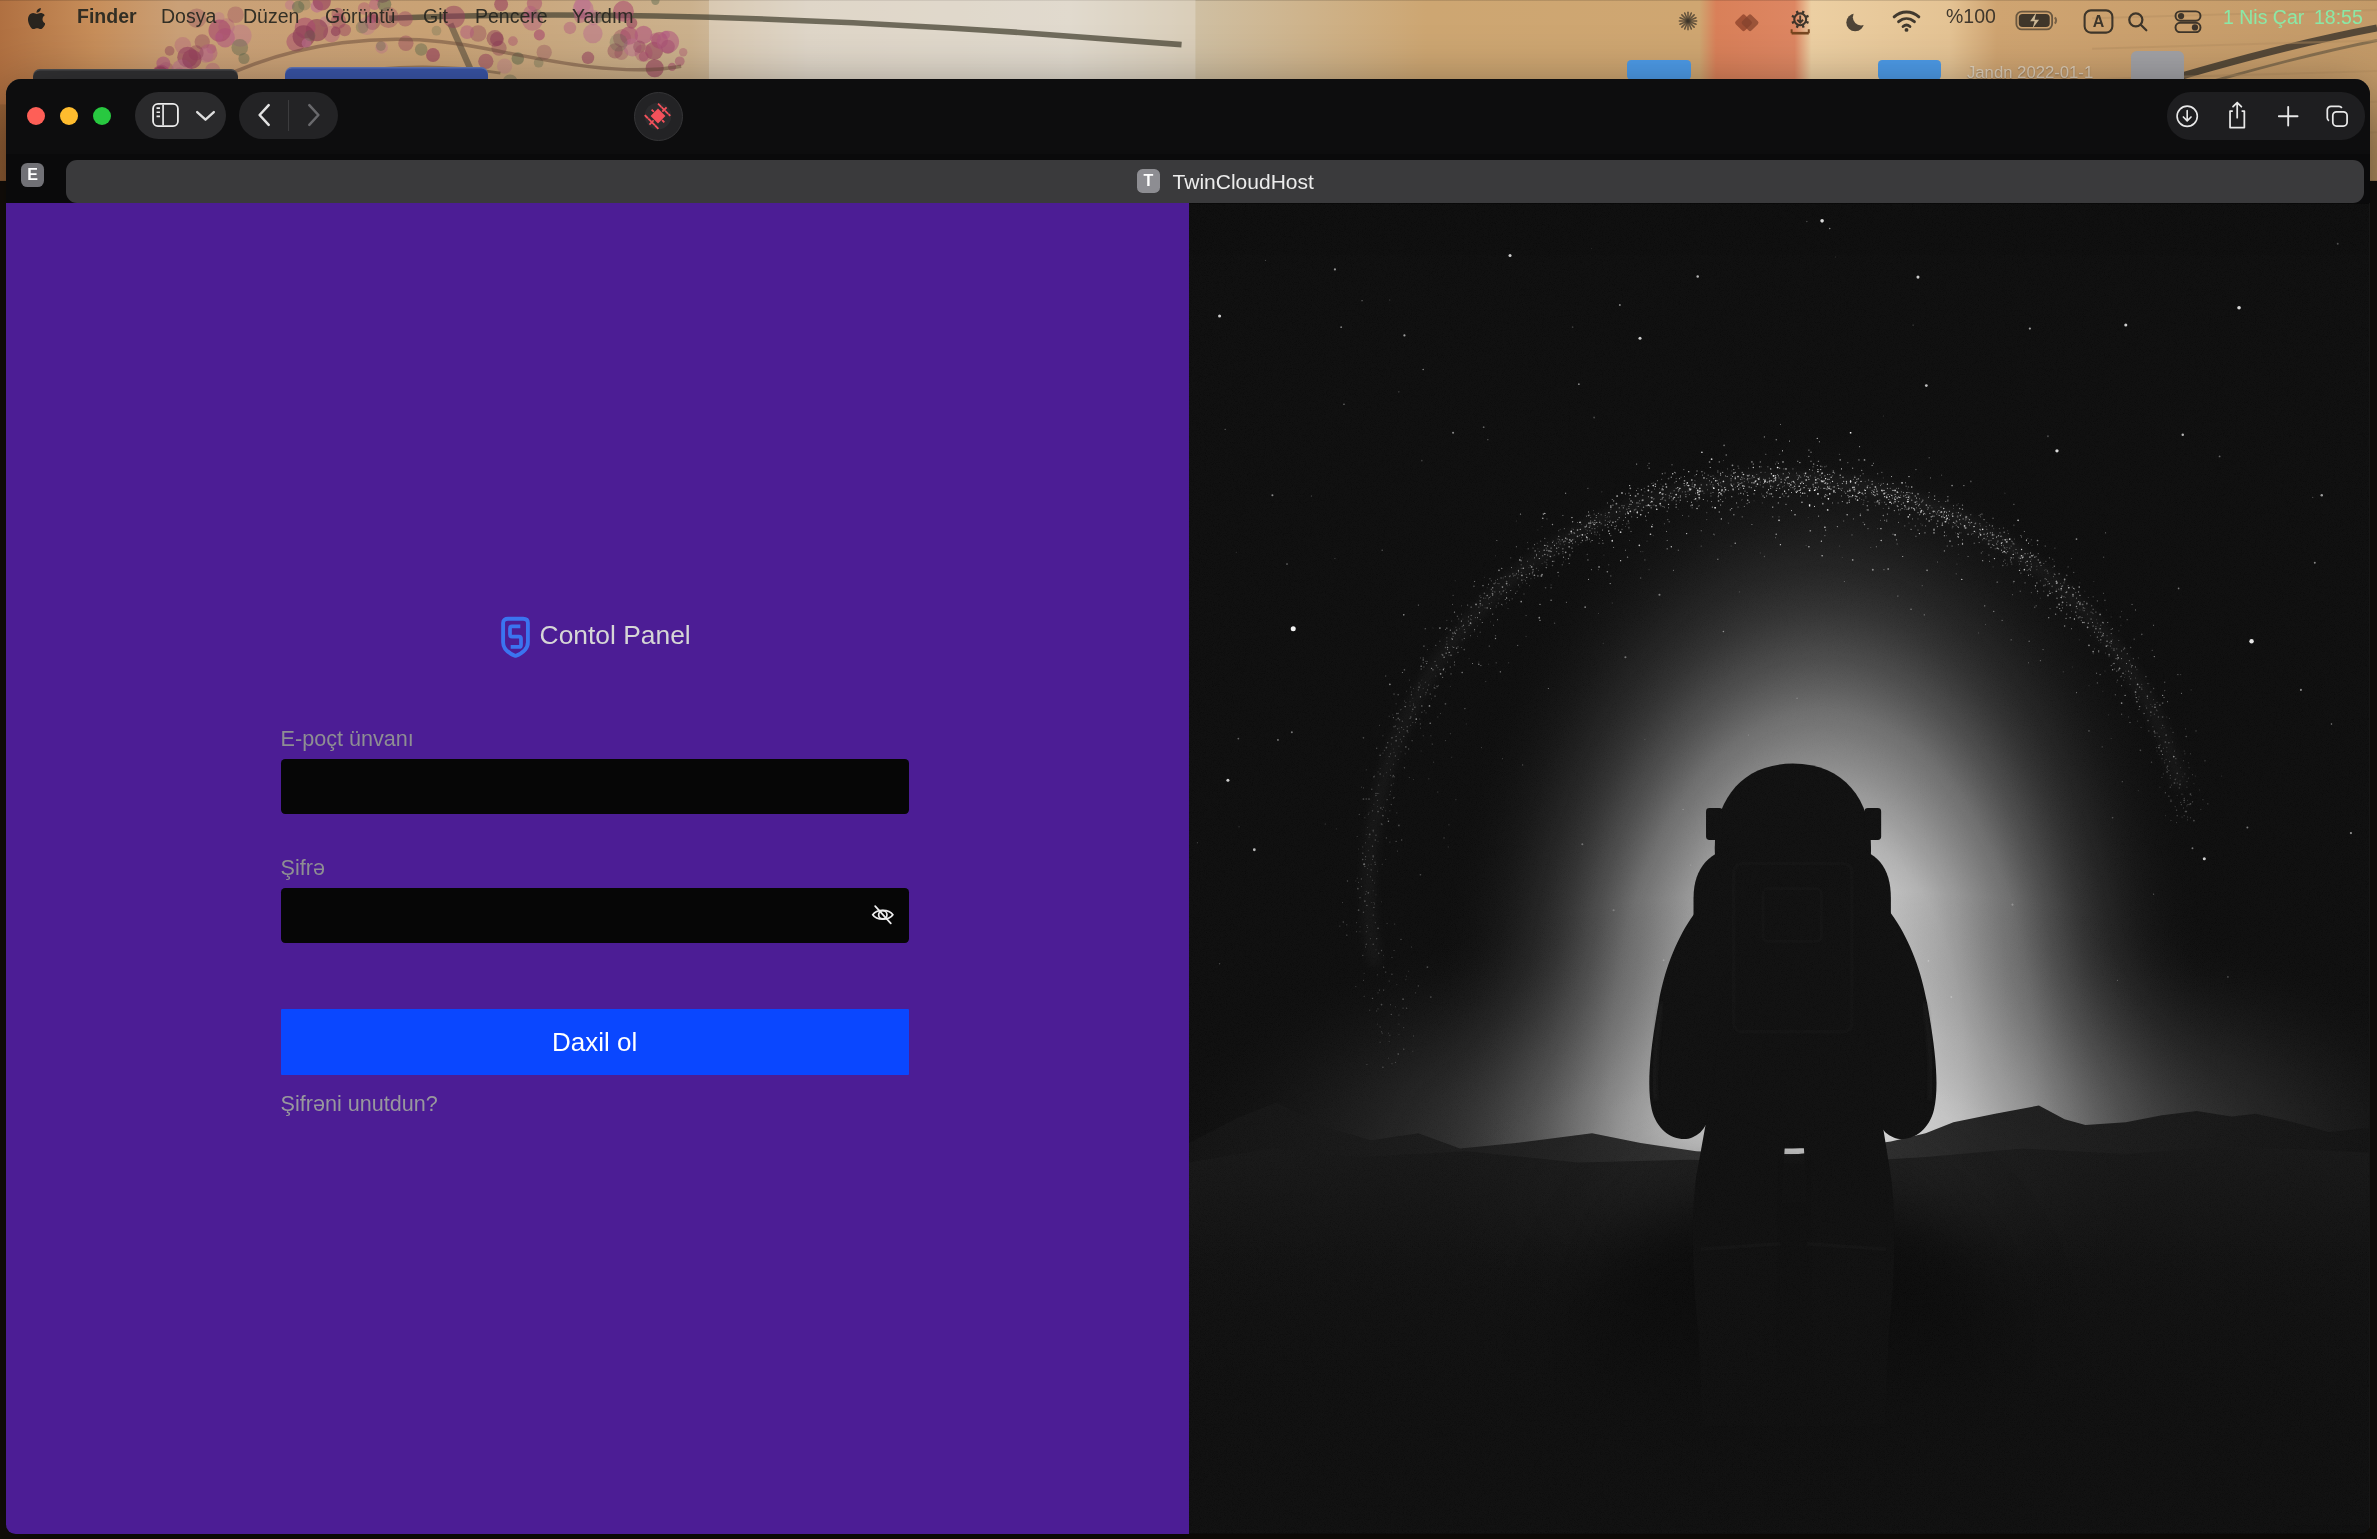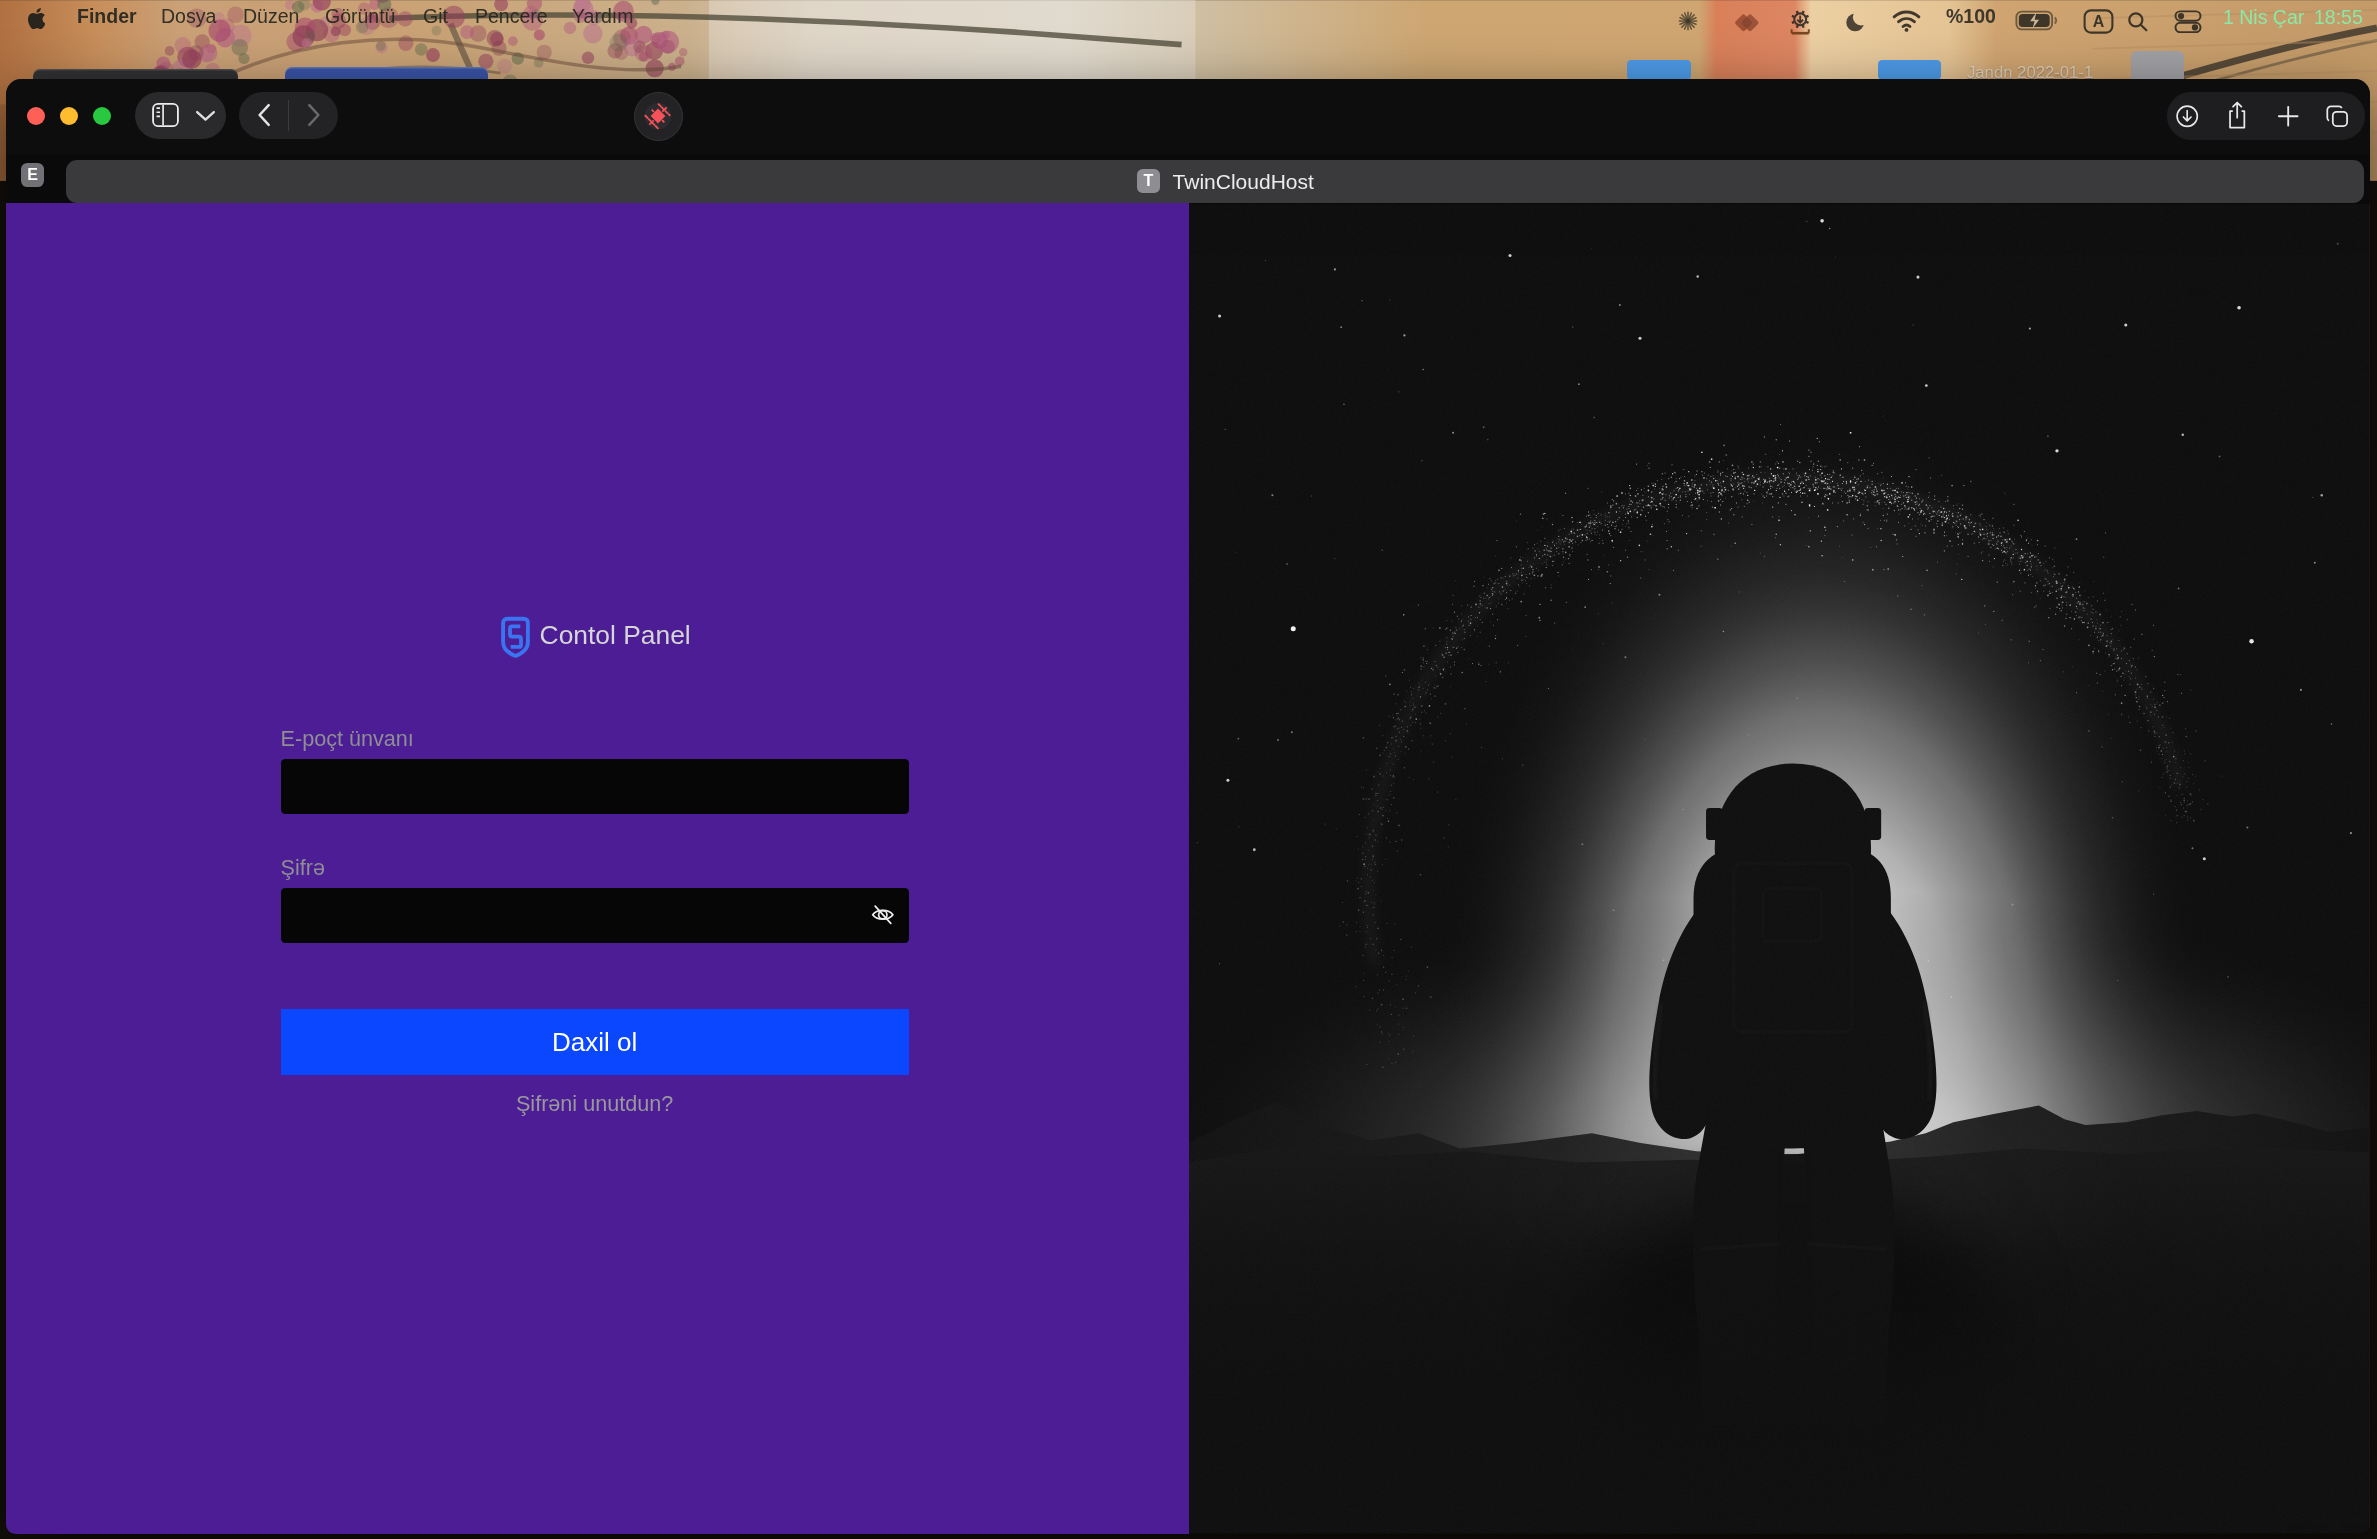--- a/index.html
+++ b/index.html
@@ -31,21 +31,21 @@
 
 #content{left:0;top:124px;width:2364px;height:1331px}
 #login{left:0;top:0;width:1183px;height:1331px;background:#4c1d95}
 #hero{left:1183px;top:0;width:1180px;height:1331px;background:#050505}
 
 #logo{left:494px;top:413px;width:417px;height:42px}
 #logotext{position:absolute;left:40px;top:4.2px;font-size:26.4px;color:#d6d6d6;letter-spacing:0px}
 .lbl{position:absolute;left:275px;font-size:21.6px;color:#8e8e93}
 .inp{position:absolute;left:275px;width:628px;height:55px;background:#060606;border-radius:4.2px}
 #loginbtn{position:absolute;left:275px;top:806px;width:628px;height:66px;background:#0a47ff;border-radius:1px;color:#fff;font-size:26px;text-align:center;line-height:66px}
-#forgot{position:absolute;left:275px;top:888px;width:628px;text-align:center;font-size:21.6px;color:#98989d}
+#forgot{position:absolute;left:275px;top:888px;width:628px;font-size:21.6px;color:#98989d}
 svg{display:block}
 </style></head>
 <body>
 <div id="stage">
   <svg id="wall" class="abs" viewBox="0 0 3420 260">
       <defs>
         <linearGradient id="wbase" x1="0" y1="0" x2="1" y2="0">
           <stop offset="0" stop-color="#b07041"></stop>
           <stop offset=".04" stop-color="#c78e5a"></stop>
           <stop offset=".075" stop-color="#caa077"></stop>
@@ -258,21 +258,21 @@
           </mask>
         </defs>
         <circle cx="17" cy="19" r="13.5" fill="#332d25" opacity=".92" mask="url(#mmoon)"></circle>
       </svg>
       <svg class="abs" style="left:1892px;top:10.4px" width="29" height="22" viewBox="0 0 42 32">
         <path d="M3 10 C13.5 .5 28.5 .5 39 10" fill="none" stroke="#332d25" stroke-width="4.2" stroke-linecap="round"></path>
         <path d="M9.5 17 C16.5 11 25.5 11 32.5 17" fill="none" stroke="#332d25" stroke-width="4.2" stroke-linecap="round"></path>
         <path d="M16 24 C19 21.4 23 21.4 26 24" fill="none" stroke="#332d25" stroke-width="4.2" stroke-linecap="round"></path>
         <circle cx="21" cy="29" r="2.8" fill="#332d25"></circle>
       </svg>
-      <span class="mi" style="left:1946px;color:#332d25;font-weight:700">%100</span>
+      <span class="mi" style="left:1946px;color:#332d25;font-weight:400">%100</span>
       <svg class="abs" style="left:2015px;top:10.4px" width="44" height="21" viewBox="0 0 64 30">
         <rect x="2" y="2" width="52" height="26" rx="8" fill="none" stroke="#332d25" stroke-width="2.6" opacity=".7"></rect>
         <rect x="5.5" y="5.5" width="45" height="19" rx="5.5" fill="#332d25"></rect>
         <path d="M58 10.5 Q61.5 15 58 19.5" fill="none" stroke="#332d25" stroke-width="3" opacity=".6"></path>
         <path d="M31 3.5 L22 16 H28.5 L25.5 26.5 35 14 H28.5 Z" fill="#cbb998"></path>
       </svg>
       <svg class="abs" style="left:2083px;top:9px;font-size:28px" width="31" height="25" viewBox="0 0 44 36">
         <rect x="2" y="2" width="40" height="32" rx="9" fill="none" stroke="#332d25" stroke-width="3"></rect>
         <text x="22" y="26.5" text-anchor="middle" font-size="23" font-weight="bold" fill="#332d25" font-family="Liberation Sans">A</text>
       </svg>

